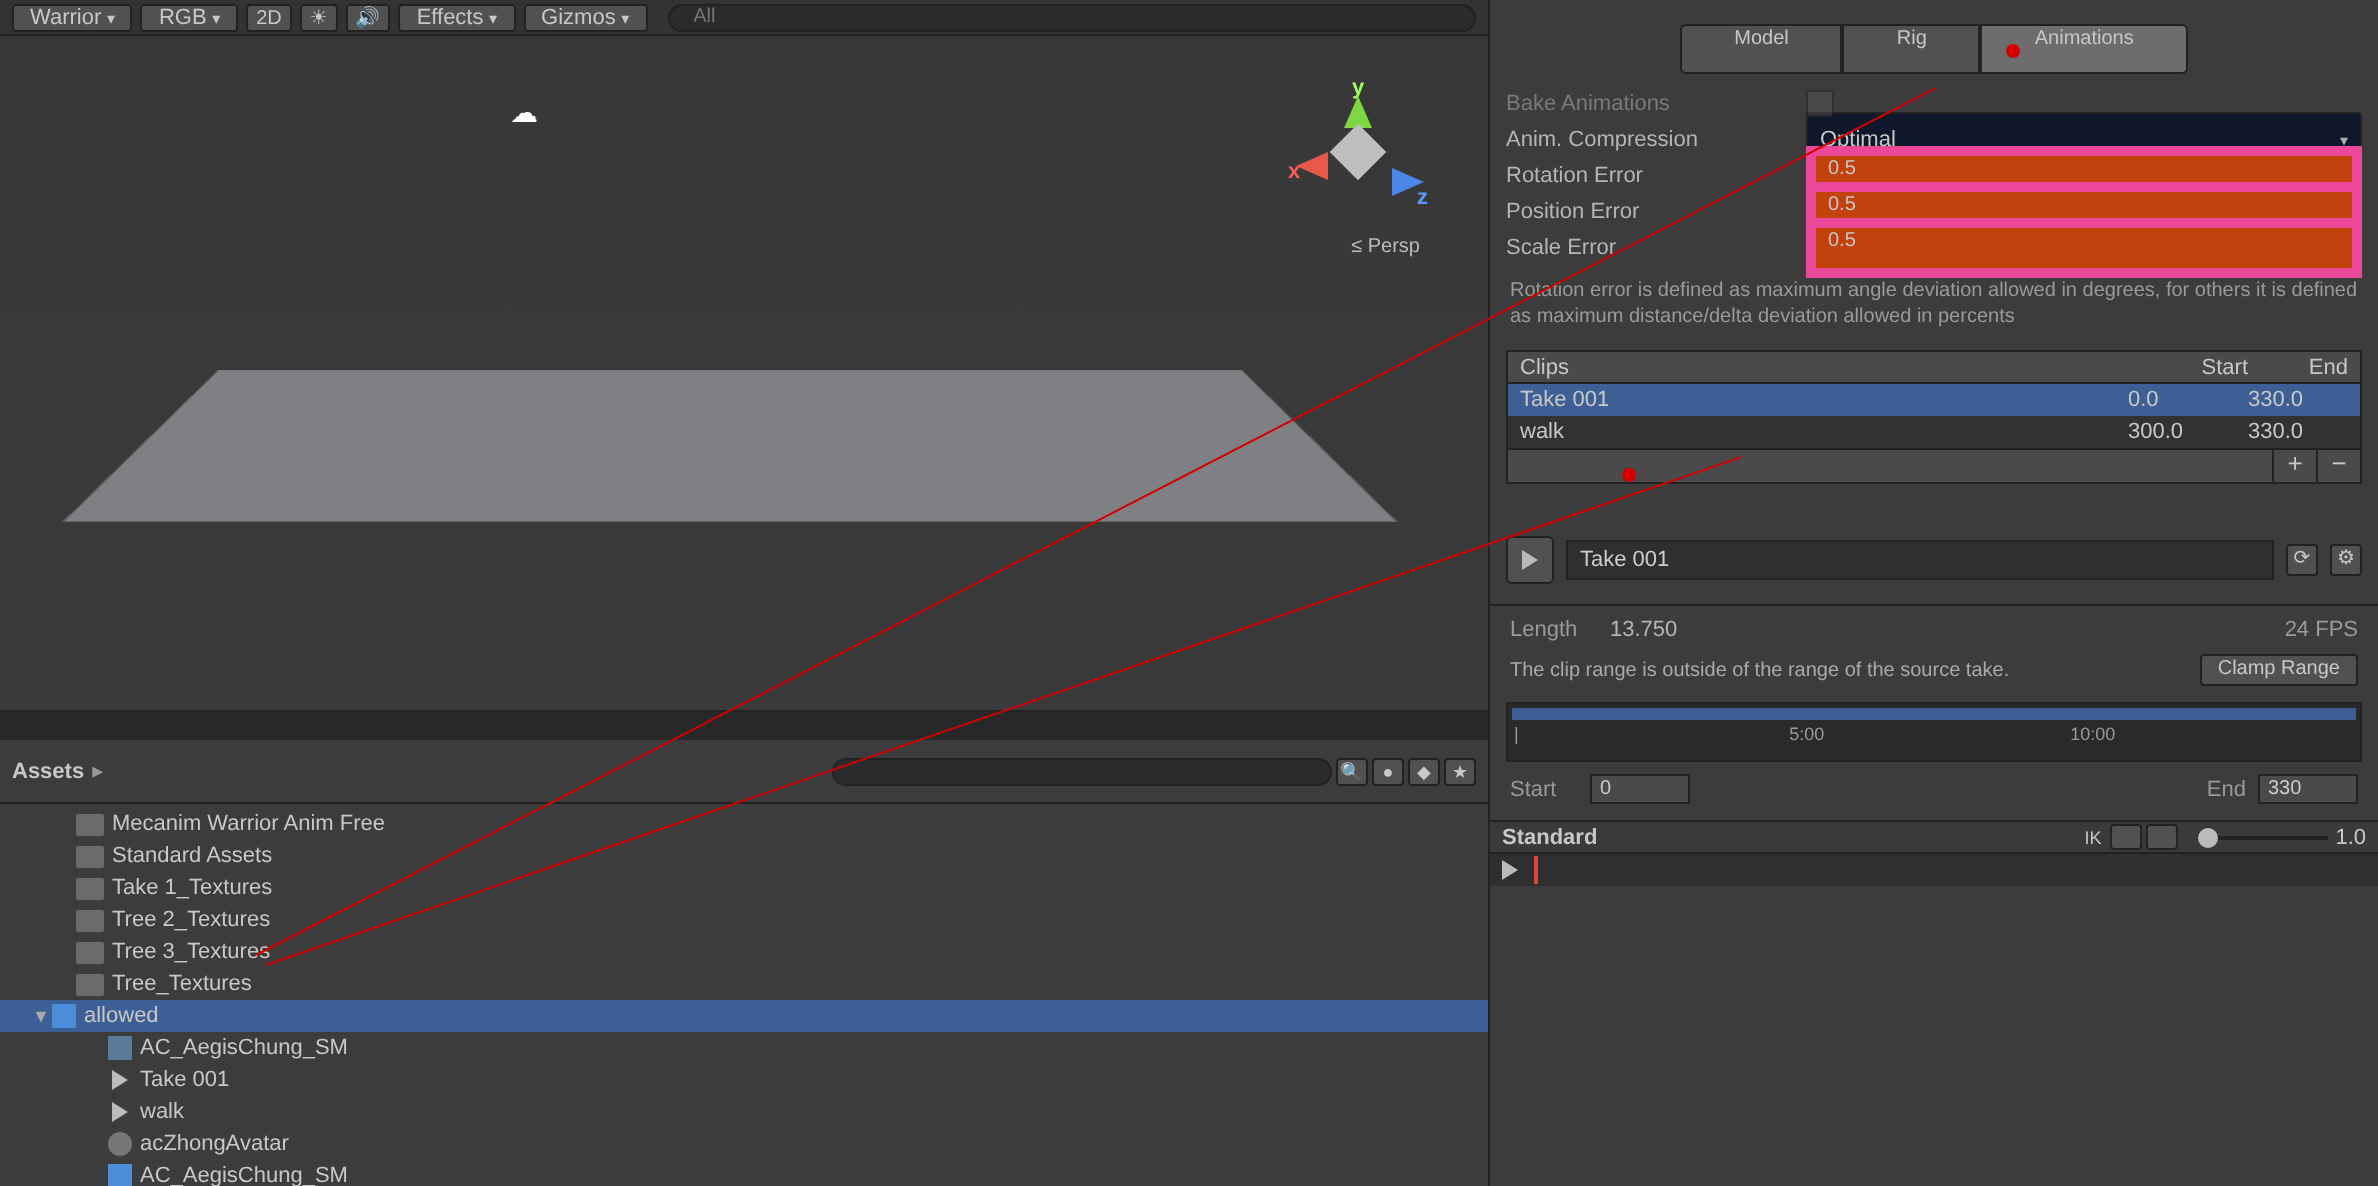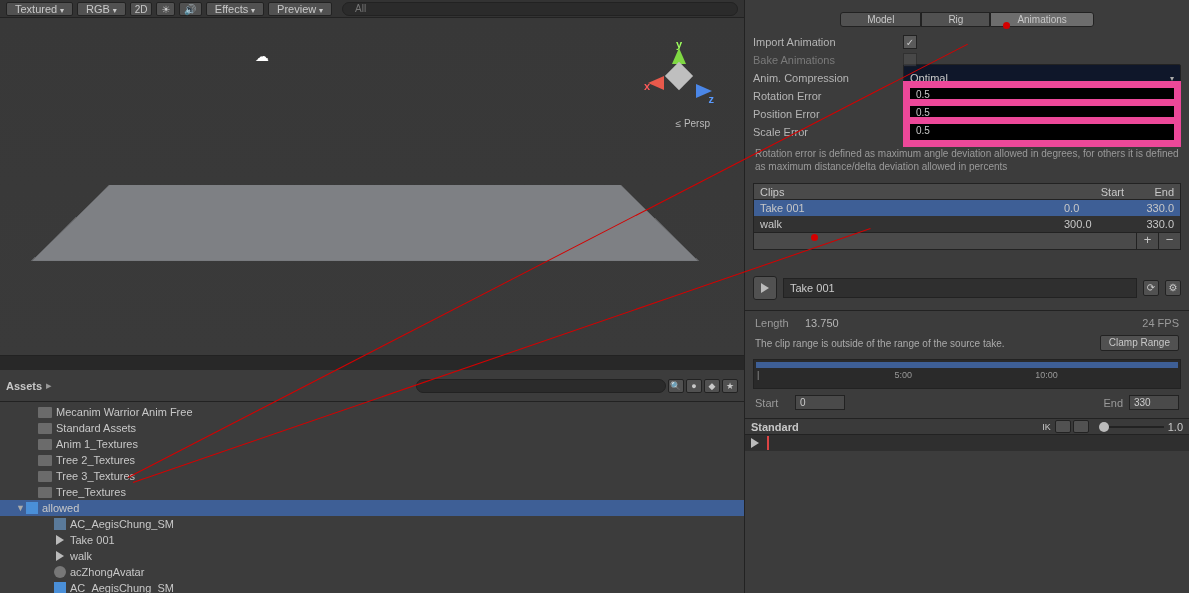--- a/index.html
+++ b/index.html
@@ -50,45 +50,45 @@
   .tree-row .prefab-ic{width:12px;height:12px;background:#4a8fd8;margin-right:4px;}
   .tree-row .mesh-ic{width:12px;height:12px;background:#5a7a9a;margin-right:4px;}
   .tree-row .anim-ic{width:0;height:0;border-top:5px solid transparent;border-bottom:5px solid transparent;border-left:8px solid #bbb;margin-right:6px;margin-left:2px;}
   .tree-row .avatar-ic{width:12px;height:12px;background:#777;border-radius:50%;margin-right:4px;}
   .tree-row.d1{padding-left:28px;}
   .tree-row.d2{padding-left:44px;}
 
   
   .insp-top-pad{height:6px;}
   .tabs-row{display:flex;justify-content:center;gap:0;padding:6px 0;}
-  .tabs-row .tab{background:#515151;border:1px solid #222;height:15px;line-height:14px;padding:0 26px;font-size:10px;}
+  .tabs-row .tab{background:#515151;border:1px solid #222;height:25px;line-height:14px;padding:0 26px;font-size:10px;}
   .tabs-row .tab:first-child{border-radius:3px 0 0 3px;}
   .tabs-row .tab:last-child{border-radius:0 3px 3px 0;}
   .tabs-row .tab.active{background:#6d6d6d;}
 
   .prop-row{display:flex;align-items:center;height:18px;padding:0 8px;}
   .prop-row .label{width:150px;color:#b5b5b5;}
   .prop-row .label.dim{color:#7a7a7a;}
   .prop-row .check{width:14px;height:14px;background:#5a5a5a;border:1px solid #222;display:flex;align-items:center;justify-content:center;font-size:10px;}
   .prop-row .dropdown{flex:1;background:#0f172a;border:1px solid #222;height:29px;padding:0 6px;display:flex;align-items:center;justify-content:space-between;font-size:10px;border-radius:2px;}
   .prop-row .dropdown .dd-ic{color:#aaa;font-size:8px;}
-  .prop-row .numfield{flex:1;background:#000000;border:7px solid #ec4899;height:30px;padding:0 6px;font-size:10px;line-height:13px;}
+  .prop-row .numfield{flex:1;background:#c2410c;border:5px solid #ec4899;height:30px;padding:0 6px;font-size:10px;line-height:13px;}
 
   .help-text{padding:6px 10px;font-size:10px;color:#9a9a9a;line-height:13px;}
 
   .clips-section{margin:4px 8px 16px 8px;background:#323232;border:1px solid #222;}
   .clips-head{display:flex;height:16px;background:#4a4a4a;padding:0 6px;align-items:center;border-bottom:1px solid #222;}
   .clips-head .c1{flex:1;}
   .clips-head .c2{width:60px;text-align:right;}
   .clips-head .c3{width:50px;text-align:right;}
   .clip-row{display:flex;height:16px;padding:0 6px;align-items:center;}
   .clip-row.sel{background:#3e5f96;}
   .clip-row .c1{flex:1;}
   .clip-row .c2{width:60px;}
-  .clip-row .c3{width:50px;text-align:right;}
+  .clip-row .c3{width:50px;text-align:left;}
   .clips-btns{display:flex;justify-content:flex-end;background:#4a4a4a;border-top:1px solid #222;}
   .clips-btns .sq{width:22px;height:16px;border-left:1px solid #222;text-align:center;font-size:13px;line-height:13px;}
 
   .clip-name-row{display:flex;align-items:center;margin:10px 8px 0 8px;gap:6px;}
   .play-btn{width:24px;height:24px;background:#515151;border:1px solid #222;border-radius:3px;display:flex;align-items:center;justify-content:center;}
   .play-btn .tri{width:0;height:0;border-top:5px solid transparent;border-bottom:5px solid transparent;border-left:8px solid #bbb;}
   .clip-name-row input{flex:1;background:#2f2f2f;border:1px solid #222;height:20px;padding:0 6px;color:#ccc;}
   .clip-name-row .ic{width:16px;height:16px;background:#515151;border:1px solid #222;border-radius:2px;font-size:10px;text-align:center;line-height:14px;}
 
   .sep{height:1px;background:#222;margin:10px 0 4px 0;}
@@ -144,27 +144,27 @@
   .redline{position:absolute;background:#d40000;height:1px;transform-origin:left center;pointer-events:none;}
   .reddot{position:absolute;width:7px;height:7px;background:#d40000;border-radius:50%;pointer-events:none;}
 </style>
 </head>
 <body>
 
 <div class="main">
   <div class="left-col">
 
     <div class="scene-toolbar">
-      <div class="pill"><span>Textured</span> <span style="font-size:8px">▾</span></div>
+      <div class="pill"><span>Warrior</span> <span style="font-size:8px">▾</span></div>
       <div class="pill"><span>RGB</span> <span style="font-size:8px">▾</span></div>
       <div class="btn">2D</div>
       <div class="btn">☀</div>
       <div class="btn">🔊</div>
       <div class="pill"><span>Effects</span> <span style="font-size:8px">▾</span></div>
-      <div class="pill"><span>Preview</span> <span style="font-size:8px">▾</span></div>
+      <div class="pill"><span>Gizmos</span> <span style="font-size:8px">▾</span></div>
       <div class="search"><input placeholder="All" style=""></div>
     </div>
 
     <div class="scene-view">
       <div class="grid-plane"></div>
       <div class="cloud">☁</div>
       <div class="gizmo">
         <span class="axis-y">y</span>
         <span class="axis-x">x</span>
         <span class="axis-z">z</span>
@@ -194,21 +194,21 @@
           <span>Mecanim Warrior Anim Free</span>
         </div>
         <div class="tree-row d1">
           <span class="arrow"></span>
           <span class="folder-ic"></span>
           <span>Standard Assets</span>
         </div>
         <div class="tree-row d1">
           <span class="arrow"></span>
           <span class="folder-ic"></span>
-          <span>Anim 1_Textures</span>
+          <span>Take 1_Textures</span>
         </div>
         <div class="tree-row d1">
           <span class="arrow"></span>
           <span class="folder-ic"></span>
           <span>Tree 2_Textures</span>
         </div>
         <div class="tree-row d1">
           <span class="arrow"></span>
           <span class="folder-ic"></span>
           <span>Tree 3_Textures</span>
@@ -257,24 +257,20 @@
   </div>
 
   <div class="right-col">
     <div class="insp-top-pad"></div>
     <div class="tabs-row">
       <div class="tab">Model</div>
       <div class="tab">Rig</div>
       <div class="tab active">Animations</div>
     </div>
 
-    <div class="prop-row">
-      <span class="label">Import Animation</span>
-      <div class="check">✓</div>
-    </div>
     <div class="prop-row">
       <span class="label dim">Bake Animations</span>
       <div class="check" style="opacity:.4"></div>
     </div>
     <div class="prop-row">
       <span class="label">Anim. Compression</span>
       <div class="dropdown">
           <span>Optimal</span>
           <span class="dd-ic">▾</span>
         </div>

